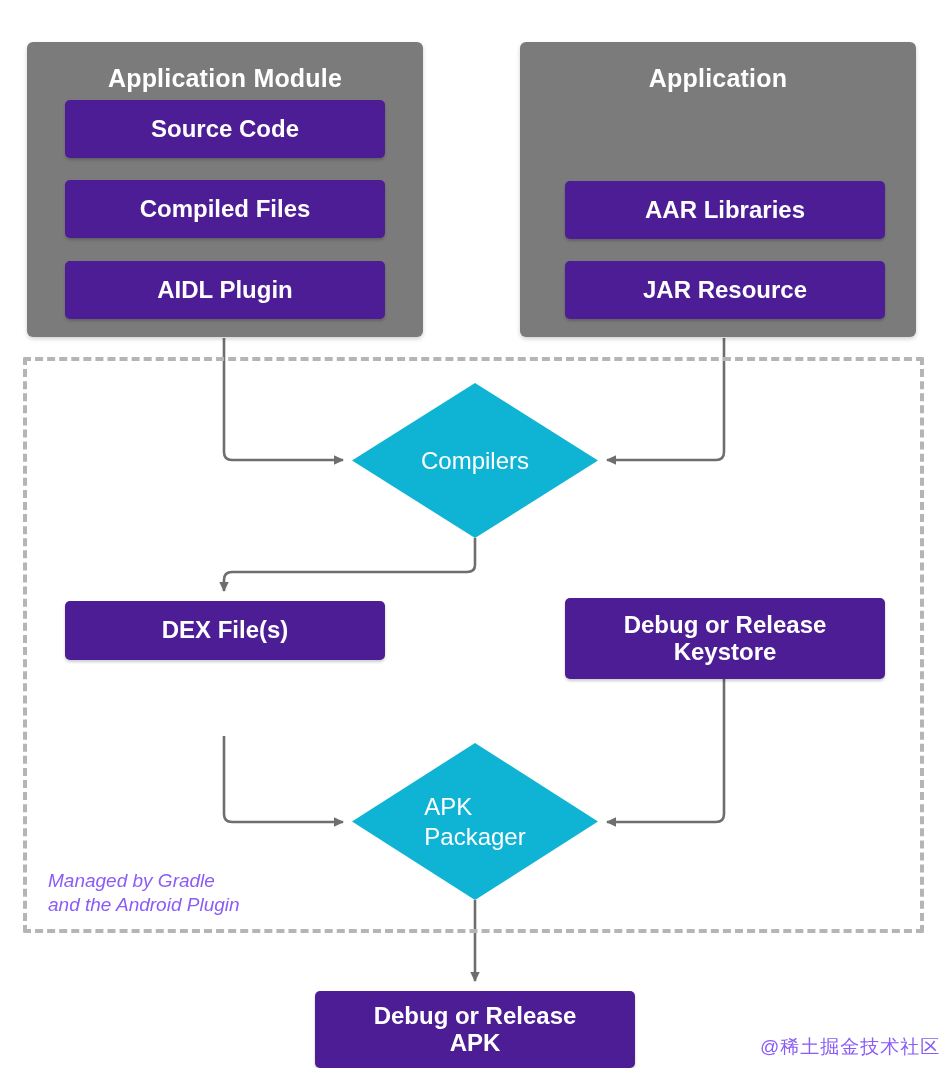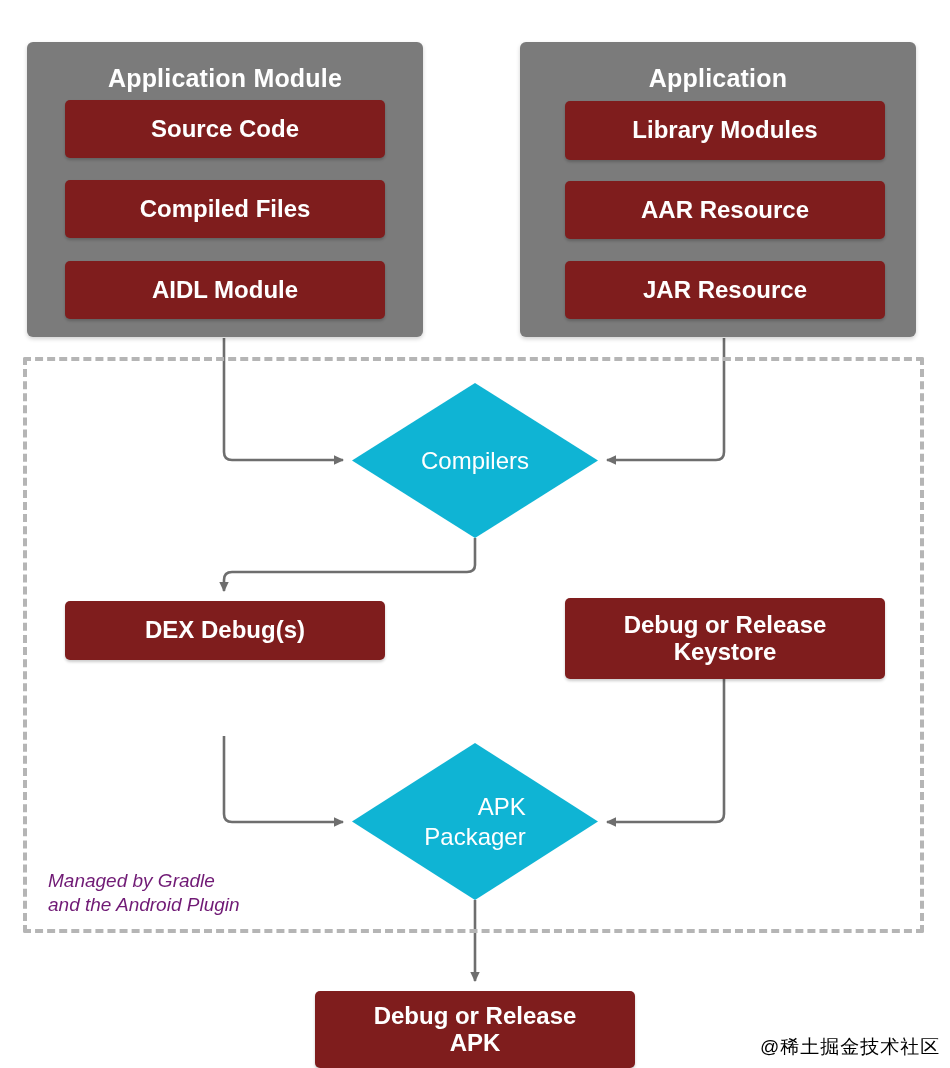--- a/index.html
+++ b/index.html
@@ -33,21 +33,21 @@
     text-align: center;
     color: #ffffff;
     font-size: 25px;
     font-weight: bold;
     letter-spacing: 0.2px;
   }
 
   
   .green-box {
     position: absolute;
-    background: #7f1d1d;
+    background: #4c1d95;
     border-radius: 5px;
     color: #ffffff;
     display: flex;
     align-items: center;
     justify-content: center;
     text-align: center;
     font-size: 24px;
     font-weight: bold;
     line-height: 1.12;
     box-shadow: 0 2px 3px rgba(0,0,0,0.20);
@@ -73,42 +73,42 @@
     background: #0fb4d4;
     clip-path: polygon(50% 0%, 100% 50%, 50% 100%, 0% 50%);
     filter: drop-shadow(0 2px 3px rgba(0,0,0,0.20));
   }
   .diamond-label {
     position: absolute;
     inset: 0;
     display: flex;
     align-items: center;
     justify-content: center;
-    text-align: right;
+    text-align: left;
     color: #ffffff;
     font-size: 24px;
     line-height: 1.22;
     white-space: pre-line;
     pointer-events: none;
   }
 
   
   .note {
     position: absolute;
-    color: #701a75;
+    color: #8b5cf6;
     font-size: 19px;
     font-style: italic;
     line-height: 1.28;
     white-space: pre-line;
   }
 
   
   .watermark {
     position: absolute;
-    color: #000000;
+    color: #8b5cf6;
     font-size: 19px;
     letter-spacing: 1px;
   }
 
   
   #connectors {
     position: absolute;
     left: 0;
     top: 0;
     width: 950px;
@@ -150,35 +150,34 @@
     </g>
   </svg>
 
   <div class="dashed-region" style="left:23px; top:337px; width:901px; height:576px;"></div>
 
   <div class="group-box" style="left:27px; top:22px; width:396px; height:295px;">
     <div class="group-title" style="top:22px;">Application Module</div>
   </div>
   <div class="green-box" style="left:65px; top:80px; width:320px; height:58px;">Source Code</div>
   <div class="green-box" style="left:65px; top:160px; width:320px; height:58px;">Compiled Files</div>
-  <div class="green-box" style="left:65px; top:241px; width:320px; height:58px;">AIDL Module</div>
+  <div class="green-box" style="left:65px; top:241px; width:320px; height:58px;">AIDL Plugin</div>
 
   <div class="group-box" style="left:520px; top:22px; width:396px; height:295px;">
     <div class="group-title" style="top:22px;">Application</div>
   </div>
-  <div class="green-box" style="left:565px; top:81px; width:320px; height:59px;">Library Modules</div>
-  <div class="green-box" style="left:565px; top:161px; width:320px; height:58px;">AAR Resource</div>
+  <div class="green-box" style="left:565px; top:161px; width:320px; height:58px;">AAR Libraries</div>
   <div class="green-box" style="left:565px; top:241px; width:320px; height:58px;">JAR Resource</div>
 
   <div class="diamond-wrap" style="left:352px; top:363px; width:246px; height:155px;">
     <div class="diamond-shape"></div>
     <div class="diamond-label">Compilers</div>
   </div>
 
-  <div class="green-box" style="left:65px; top:581px; width:320px; height:59px;">DEX Debug(s)</div>
+  <div class="green-box" style="left:65px; top:581px; width:320px; height:59px;">DEX File(s)</div>
 
   <div class="green-box" style="left:565px; top:578px; width:320px; height:81px;">Debug or Release
 Keystore</div>
 
   <div class="diamond-wrap" style="left:352px; top:723px; width:246px; height:157px;">
     <div class="diamond-shape"></div>
     <div class="diamond-label">APK
 Packager</div>
   </div>
 

